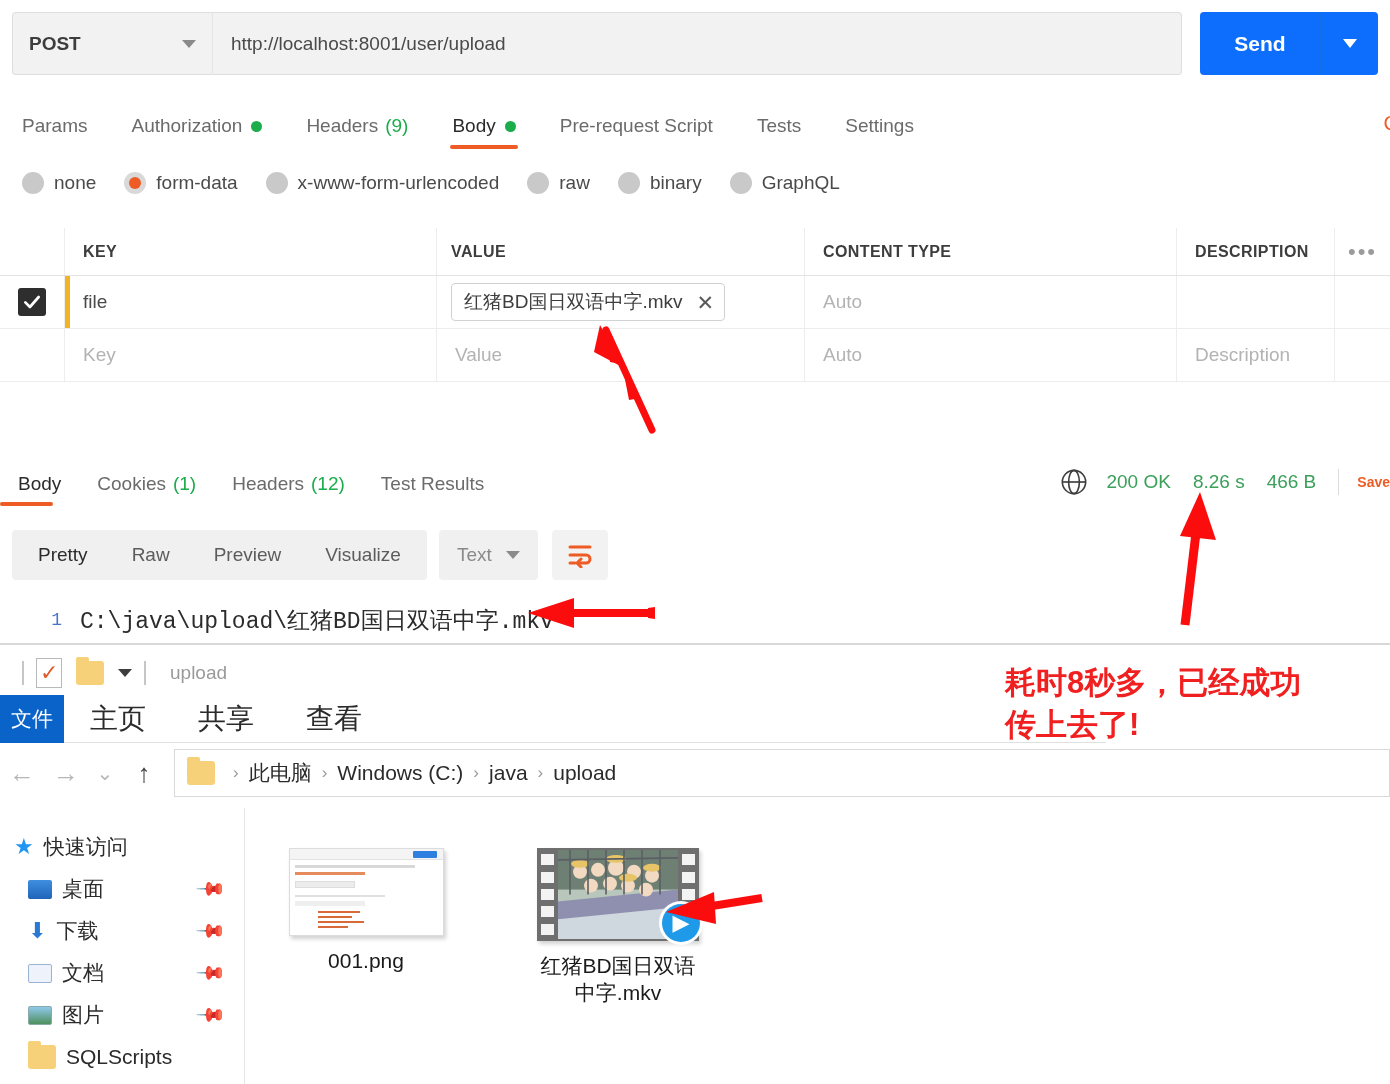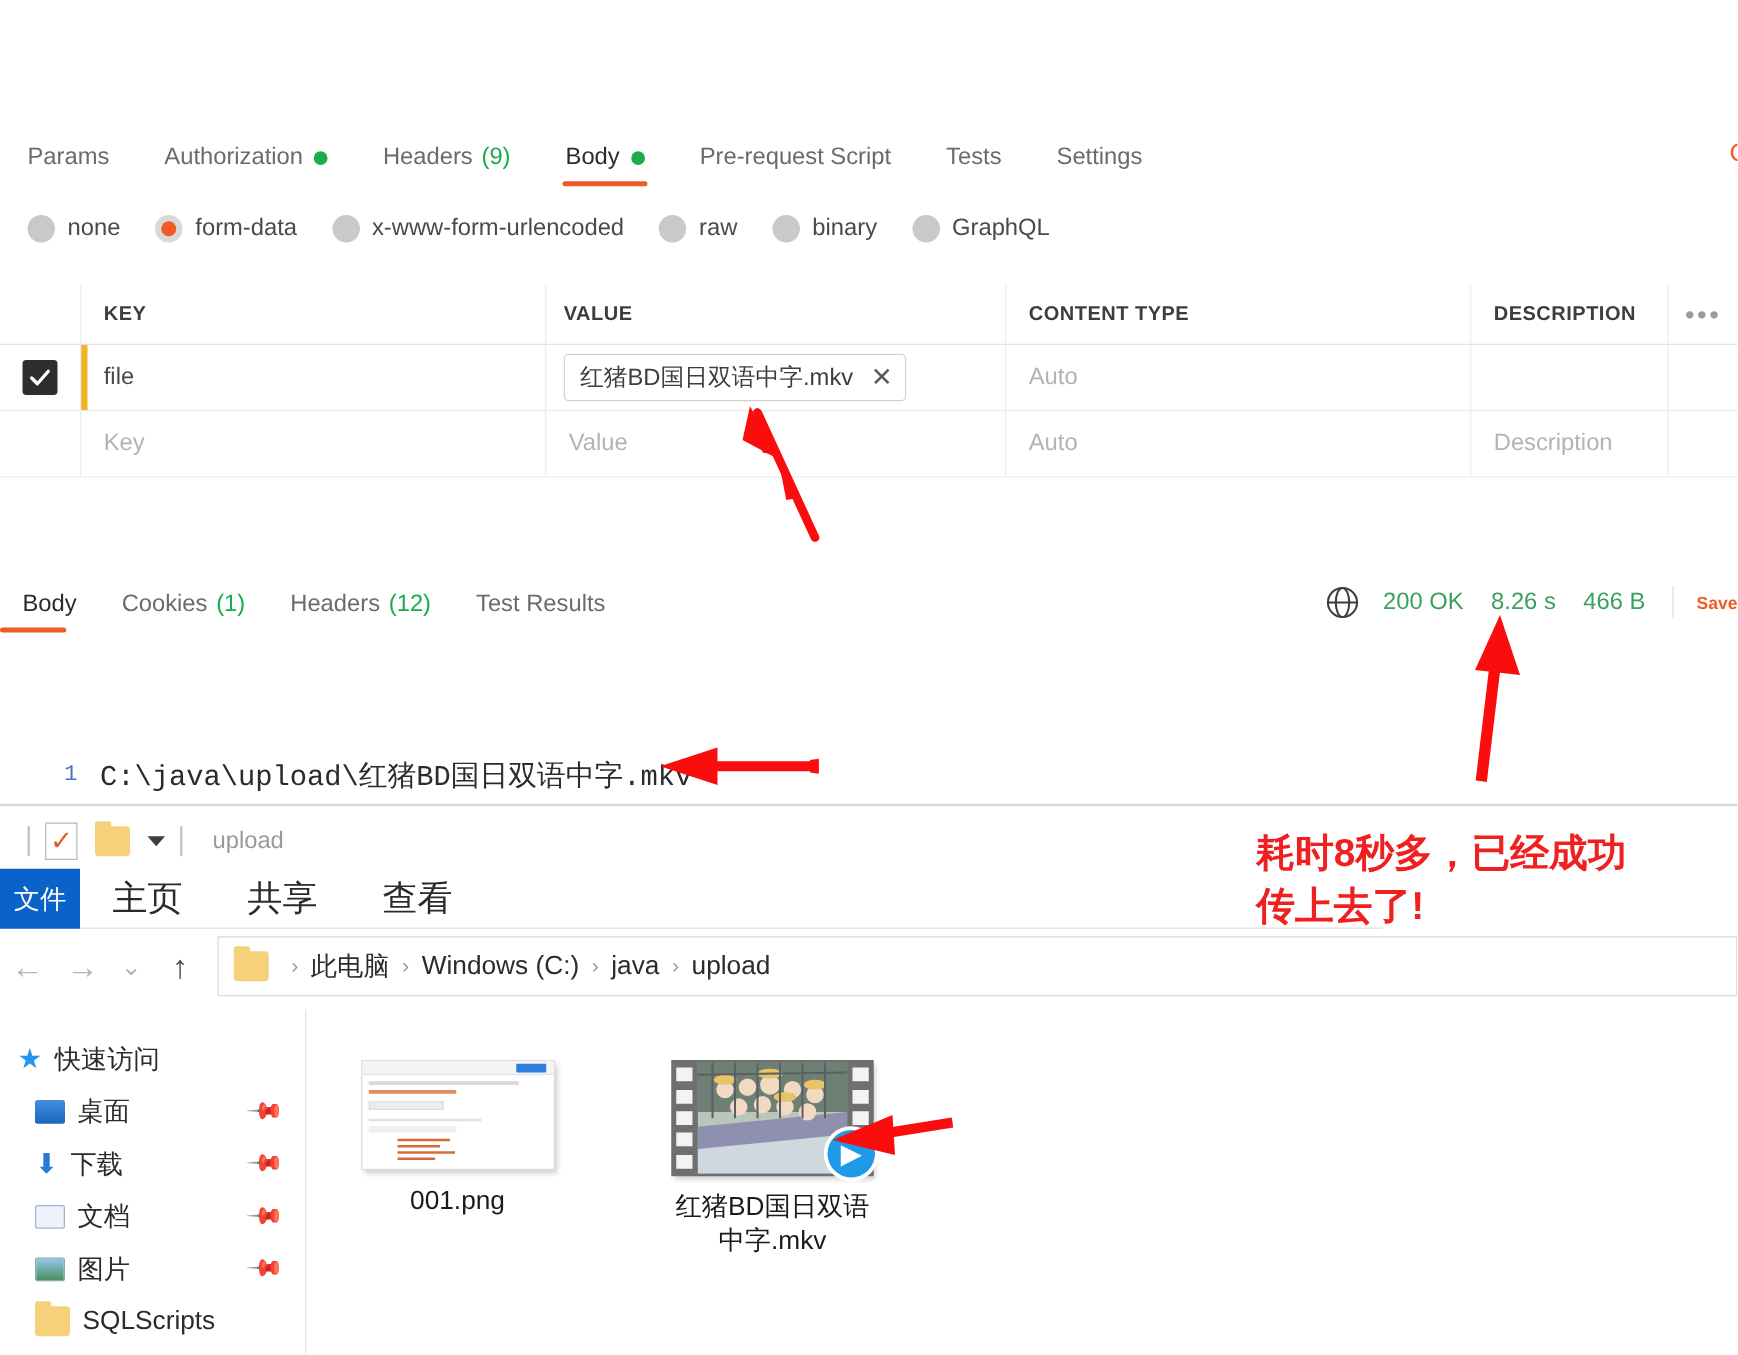--- a/index.html
+++ b/index.html
@@ -157,20 +157,35 @@
   .anno-text { position:absolute; font-size:31px; color:#f02020; font-weight:700; line-height:1.35; white-space:pre; }
   svg.arrows { position:absolute; left:0; top:0; width:1390px; height:1084px; pointer-events:none; }
 </style>
 </head>
 <body>
 
 <div id="root">
 
   <div class="pm">
 
+    <div class="urlrow">
+      <div class="method-box">
+        <span class="method-label">POST</span>
+        <span class="caret"></span>
+      </div>
+      <div class="url-box">
+        <span class="url-text">http://localhost:8001/user/upload</span>
+      </div>
+      <div class="send-wrap">
+        <div class="send-btn">Send</div>
+        <div class="send-caret-btn">
+          <span class="send-caret"></span>
+        </div>
+      </div>
+    </div>
 
     <div class="req-tabs">
       <div class="rtab">
         <span>Params</span>
       </div>
       <div class="rtab">
         <span>Authorization</span>
         <span class="dot-green"></span>
       </div>
       <div class="rtab">
@@ -310,20 +325,40 @@
         <ellipse cx="12" cy="12" rx="4.6" ry="10" fill="none" stroke="#3d3d3d" stroke-width="1.4"></ellipse>
         <line x1="2" y1="12" x2="22" y2="12" stroke="#3d3d3d" stroke-width="1.4"></line>
       </svg>
       <span class="meta-green">200 OK</span>
       <span class="meta-green">8.26 s</span>
       <span class="meta-green">466 B</span>
       <span class="meta-sep"></span>
       <span class="meta-save">Save</span>
     </div>
 
+    <div class="res-bar">
+      <div class="seg">
+        <span class="segb active">Pretty</span>
+        <span class="segb">Raw</span>
+        <span class="segb">Preview</span>
+        <span class="segb">Visualize</span>
+      </div>
+      <div class="selbox">
+        <span class="t">Text</span>
+        <span class="caret"></span>
+      </div>
+      <div class="wrapbtn">
+        <svg width="28" height="26" viewBox="0 0 28 26">
+          <line x1="4" y1="5" x2="24" y2="5" stroke="#ef5b25" stroke-width="3" stroke-linecap="round"></line>
+          <path d="M4 13 H20 a4 4 0 0 1 0 8 H12" fill="none" stroke="#ef5b25" stroke-width="3" stroke-linecap="round"></path>
+          <polyline points="15,17 11,21 15,25" fill="none" stroke="#ef5b25" stroke-width="3" stroke-linecap="round" stroke-linejoin="round"></polyline>
+          <line x1="4" y1="21" x2="9" y2="21" stroke="#ef5b25" stroke-width="3" stroke-linecap="round"></line>
+        </svg>
+      </div>
+    </div>
 
     <div class="codearea">
       <span class="lineno">1</span>
       <span class="codetxt">C:\java\upload\红猪BD国日双语中字.mkv</span>
     </div>
     <div class="pm-bottom-rule"></div>
   </div>
 
   <div class="ex">
 

